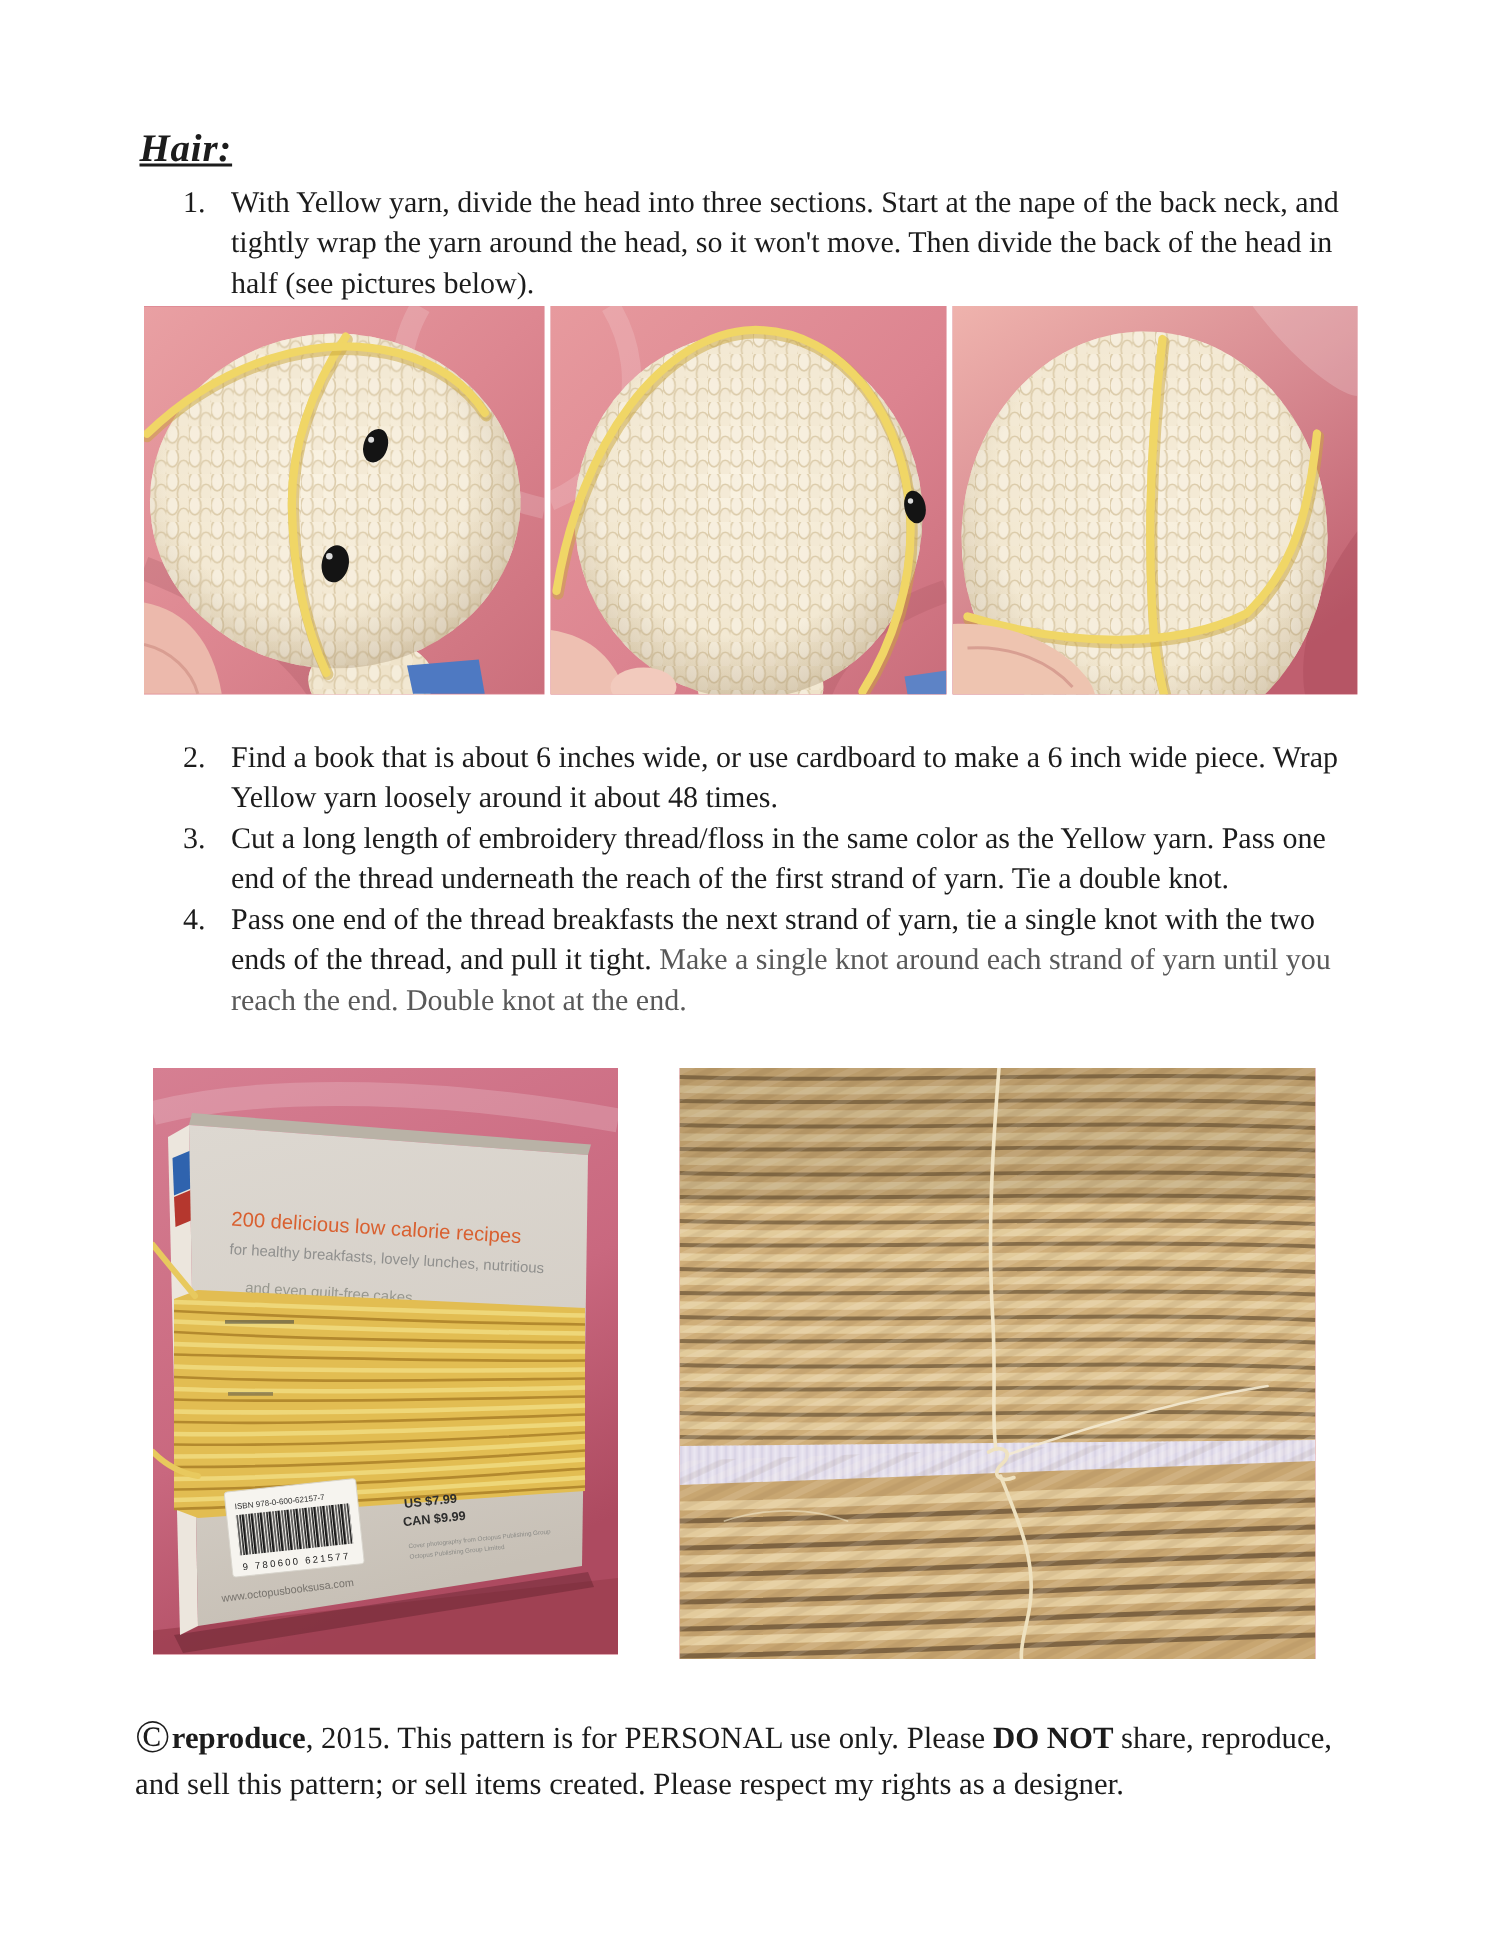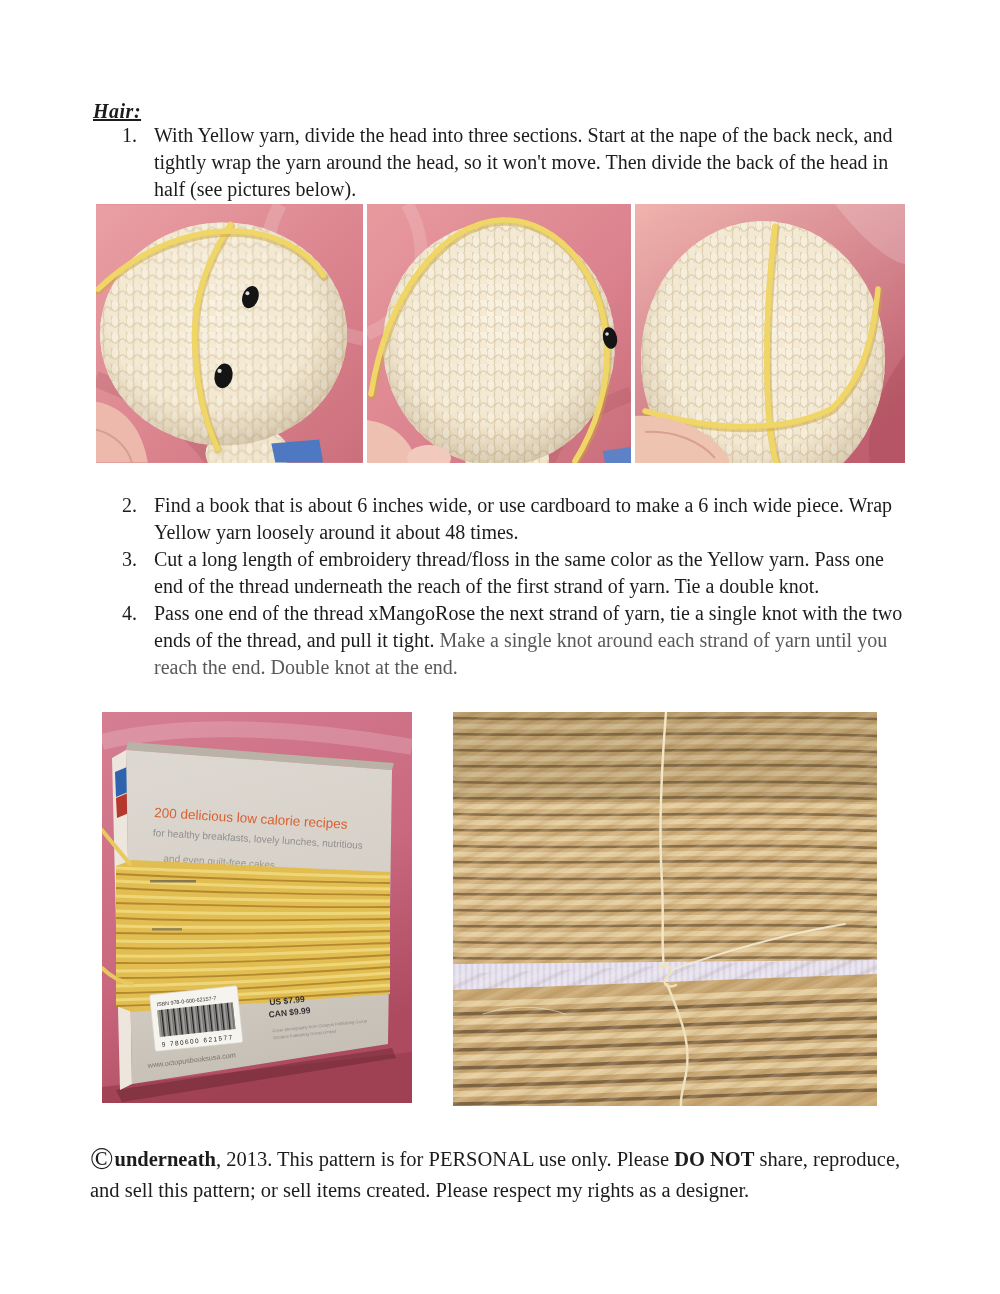--- a/index.html
+++ b/index.html
@@ -6,22 +6,22 @@
   body{
     width:1000px;height:1294px;
     background:#ffffff;
     font-family:"Liberation Serif", serif;
     color:#1c1c1c;
     position:relative;
     overflow:hidden;
   }
   .abs{position:absolute;}
   .page-title{
-    left:93px;top:100px;
-    font-size:20px;font-weight:bold;font-style:italic;
+    left:93px;top:84px;
+    font-size:26px;font-weight:bold;font-style:italic;
     text-decoration:underline;
     letter-spacing:0.5px;
   }
   .step{
     display:flex;
     font-size:20px;line-height:27px;
   }
   .step .num{
     width:32px;flex:0 0 32px;text-align:left;padding-left:2px;
   }
@@ -218,21 +218,21 @@
   <div class="step">
     <div class="num">2.</div>
     <div class="txt">Find a book that is about 6 inches wide, or use cardboard to make a 6 inch wide piece. Wrap Yellow yarn loosely around it about 48 times.</div>
   </div>
   <div class="step">
     <div class="num">3.</div>
     <div class="txt">Cut a long length of embroidery thread/floss in the same color as the Yellow yarn. Pass one end of the thread underneath the reach of the first strand of yarn. Tie a double knot.</div>
   </div>
   <div class="step">
     <div class="num">4.</div>
-    <div class="txt"><span>Pass one end of the thread xMangoRose the next strand of yarn, tie a single knot with the two ends of the thread, and pull it tight. </span><span class="gray">Make a single knot around each strand of yarn until you reach the end. Double knot at the end.</span></div>
+    <div class="txt"><span>Pass one end of the thread breakfasts the next strand of yarn, tie a single knot with the two ends of the thread, and pull it tight. </span><span class="gray">Make a single knot around each strand of yarn until you reach the end. Double knot at the end.</span></div>
   </div>
 </div>
 
 <div class="photo" id="photo-book">
 <svg width="310" height="391" viewBox="0 0 310 391" xmlns="http://www.w3.org/2000/svg" font-family="Liberation Sans, sans-serif">
   <defs>
     <linearGradient id="bkbg" x1="0" y1="0" x2="0.4" y2="1">
       <stop offset="0" stop-color="#d67f92"></stop>
           <stop offset="0.6" stop-color="#c9687f"></stop>
           <stop offset="1" stop-color="#ad4a60"></stop>
@@ -393,14 +393,14 @@
     <path d="M213 0 C209 50 205 110 209 170 C211 215 208 235 211 254" stroke="#f2e6c8" stroke-width="2.4"></path>
     <path d="M218 258 C270 240 330 222 392 212" stroke="#f4ead2" stroke-width="1.8" opacity="0.9"></path>
     <path d="M206 256 C216 250 223 257 215 264 C207 271 214 277 223 273" stroke="#efe2c0" stroke-width="2.4"></path>
     <path d="M214 272 C226 302 239 330 233 362 C230 378 227 386 228 394" stroke="#efe2c0" stroke-width="2.4"></path>
     <path d="M30 302 C60 292 90 294 112 302" stroke="rgba(240,230,200,0.6)" stroke-width="1.2"></path>
   </g>
 </svg>
 </div>
 
 <div class="abs footer">
-  <span class="csym">©</span><span class="b">underneath</span><span>, 2013. This pattern is for PERSONAL use only. Please </span><span class="b">DO NOT</span><span> share, reproduce, and sell this pattern; or sell items created. Please respect my rights as a designer.</span>
+  <span class="csym">©</span><span class="b">reproduce</span><span>, 2015. This pattern is for PERSONAL use only. Please </span><span class="b">DO NOT</span><span> share, reproduce, and sell this pattern; or sell items created. Please respect my rights as a designer.</span>
 </div>
 
 </body></html>

